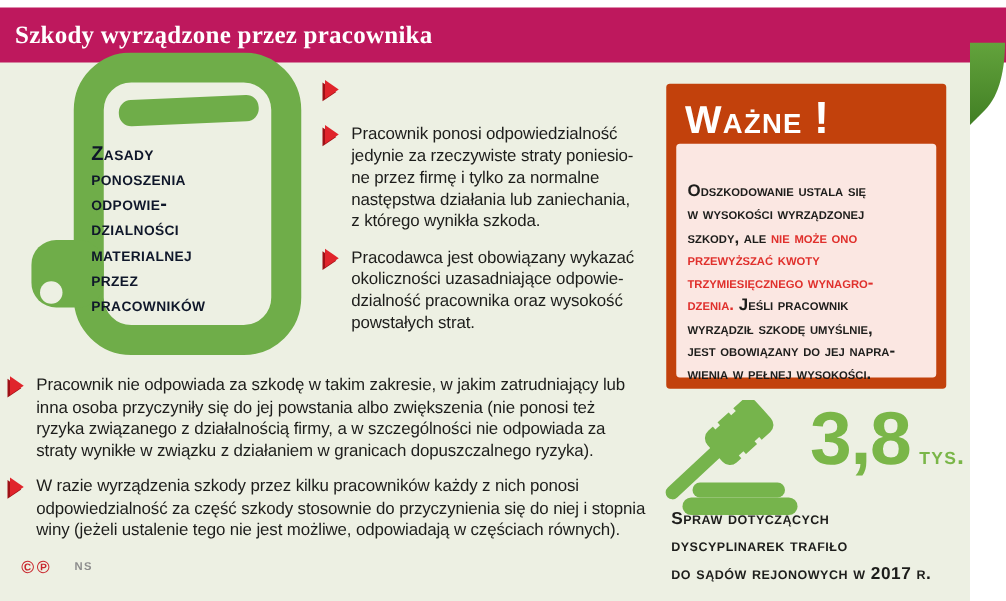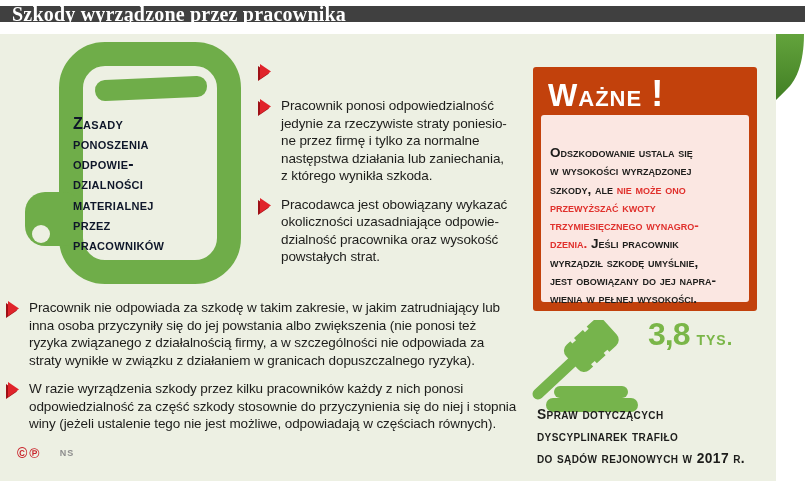--- a/index.html
+++ b/index.html
@@ -1,20 +1,20 @@
 <!DOCTYPE html>
 <html><head>
 <meta charset="utf-8">
 <style>
   html,body{margin:0;padding:0;background:#ffffff;}
   .page{position:relative;width:805px;height:481px;background:#ffffff;overflow:hidden;
         font-family:"Liberation Sans",sans-serif;-webkit-font-smoothing:antialiased;}
   .content-bg{position:absolute;left:0;top:34px;width:776px;height:447px;background:#edf0e3;}
   
-  .title-bar{position:absolute;left:0;top:6px;width:805px;height:16px;background:#404040;
+  .title-bar{position:absolute;left:0;top:6px;width:805px;height:44px;background:#be185d;
              display:flex;align-items:center;padding-left:12px;box-sizing:border-box;}
   .title-text{font-family:"Liberation Serif",serif;font-weight:bold;font-size:20px;color:#ffffff;letter-spacing:.2px;}
   .ribbon-curl{position:absolute;left:776px;top:34px;}
   
   .scroll-block{position:absolute;left:25px;top:42px;width:225px;height:255px;}
   .scroll-svg{position:absolute;left:0;top:0;}
   .scroll-label{position:absolute;left:48px;top:72px;width:152px;font-weight:bold;
                 font-variant:small-caps;color:#0f172a;font-size:16px;line-height:1.26;
                 white-space:pre-line;letter-spacing:.3px;}
   
@@ -28,21 +28,21 @@
   .important-heading{position:absolute;left:15px;top:6px;color:#ffffff;font-weight:bold;
                      font-variant:small-caps;font-size:31px;letter-spacing:1px;}
   .excl{font-size:36px;margin-left:9px;font-variant:normal;}
   .important-body{position:absolute;left:8px;right:8px;top:48px;bottom:9px;background:#fbe7e2;
                   border-radius:3px;padding:11px 9px;font-weight:bold;font-variant:small-caps;
                   font-size:13.5px;line-height:1.35;color:#1d1d1b;white-space:pre-line;box-sizing:border-box;}
   .seg-red{color:#e0302c;}
   
   .stat-gavel{position:absolute;left:530px;top:320px;}
   .stat-value-row{position:absolute;left:648px;top:316px;display:flex;align-items:baseline;color:#7ab648;}
-  .stat-value{font-size:32px;font-weight:bold;letter-spacing:-1px;}
+  .stat-value{font-size:60px;font-weight:bold;letter-spacing:-1px;}
   .stat-unit{font-size:20px;font-weight:bold;font-variant:small-caps;margin-left:7px;letter-spacing:1px;}
   .stat-caption{position:absolute;left:537px;top:404px;font-weight:bold;font-variant:small-caps;
                 font-size:13.8px;line-height:1.6;color:#1d1d1b;letter-spacing:.4px;white-space:pre-line;}
   
   .footer-marks{position:absolute;left:17px;top:446px;display:flex;align-items:center;}
   .mark{color:#c9252c;font-weight:bold;font-size:14px;margin-right:2px;line-height:1;}
   .credit{color:#8d8d8d;font-size:9px;letter-spacing:1px;margin-left:18px;font-weight:bold;}
 </style>
 </head>
 <body>

